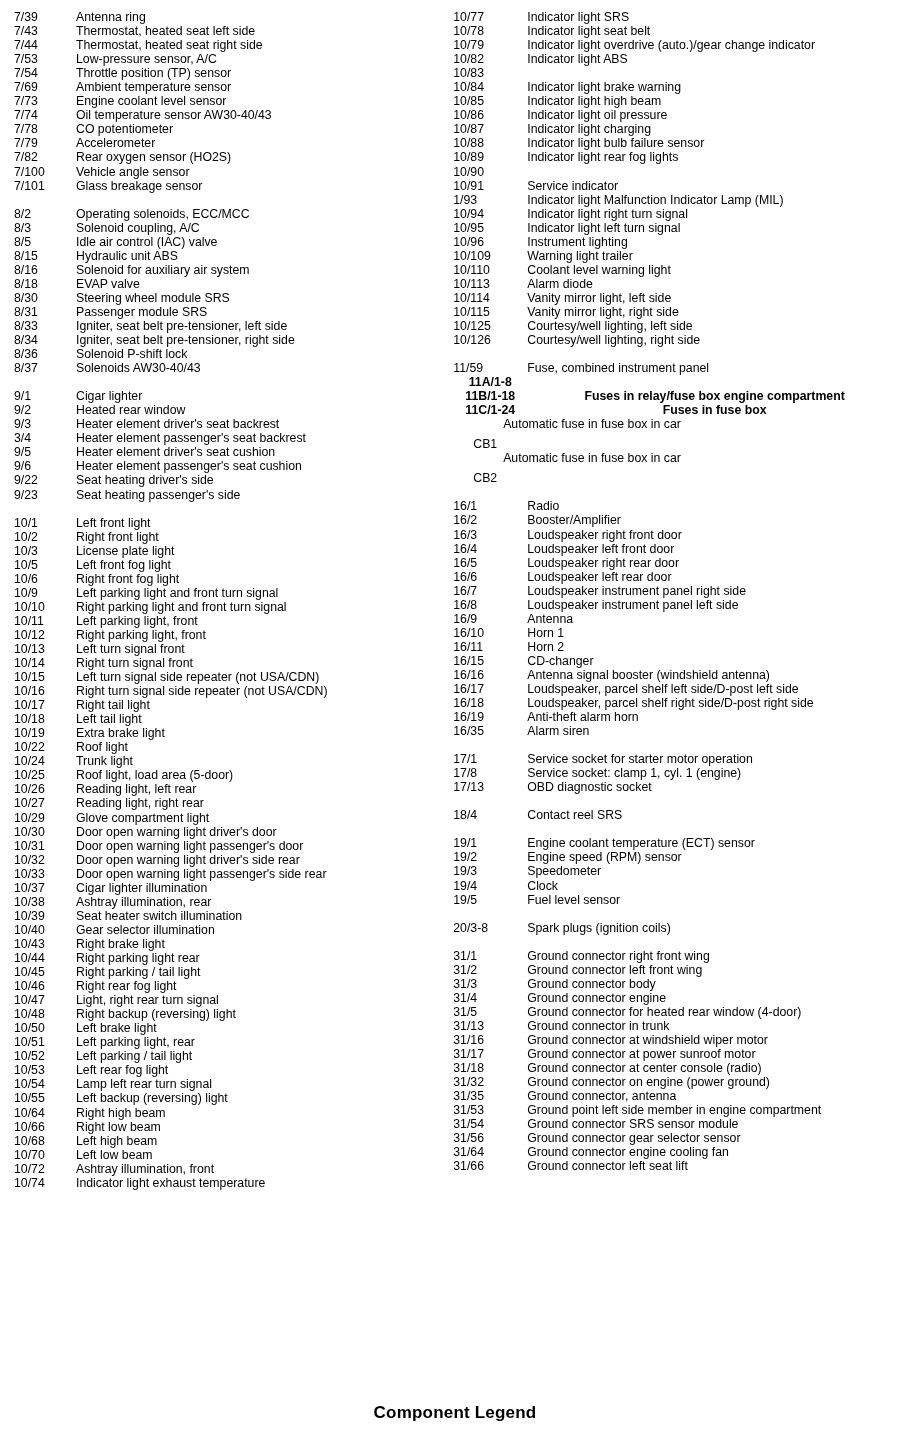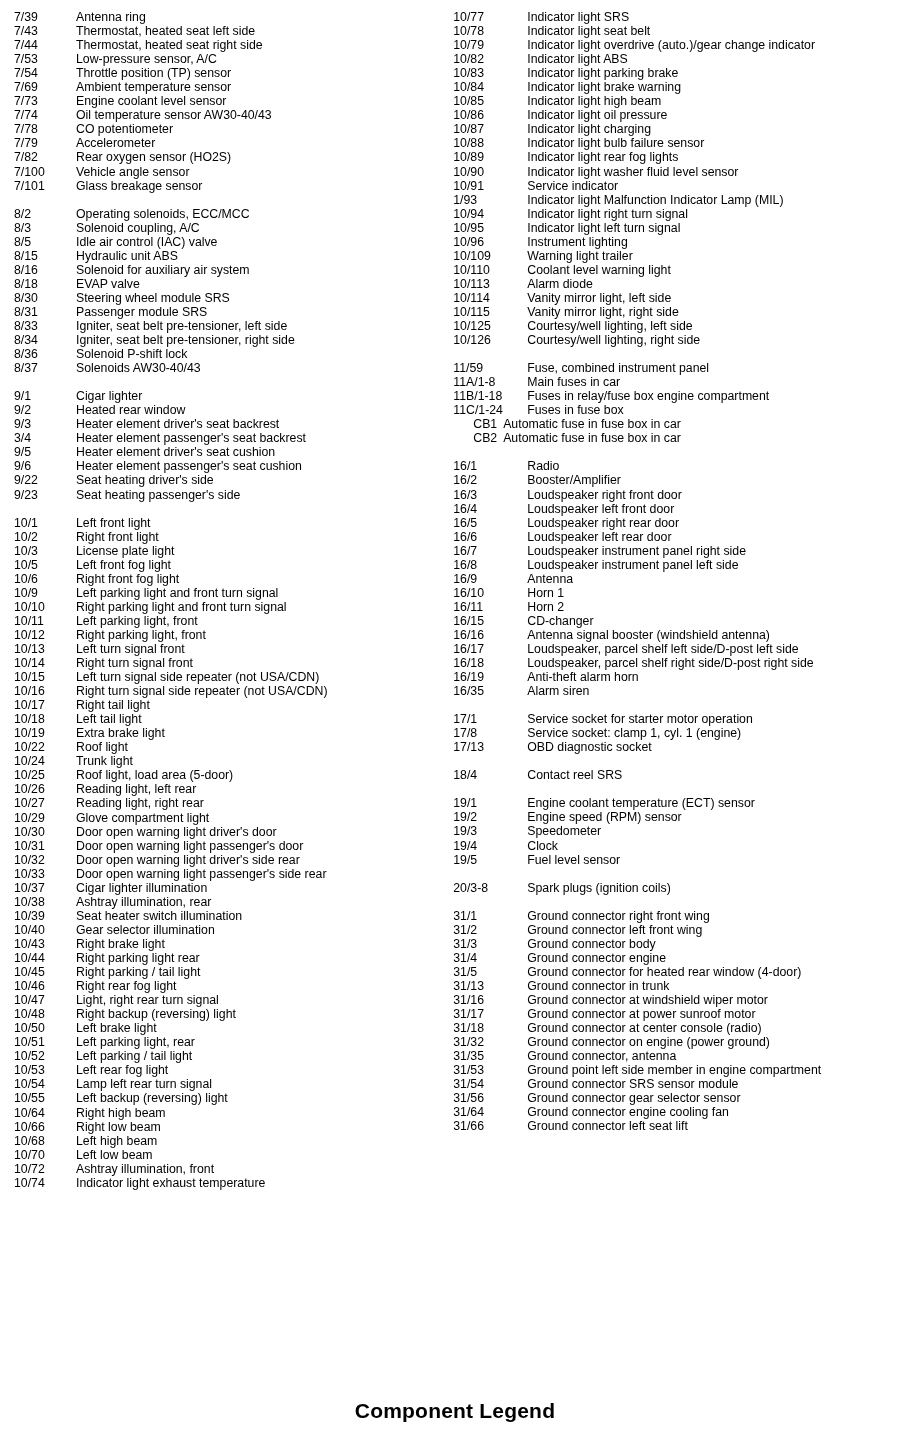--- a/index.html
+++ b/index.html
@@ -47,35 +47,35 @@
     padding-left: 6px;
   }
   .col-left .entry .code { width: 62px; }
   .col-right .entry .code { width: 74px; }
   .entry .desc {
     flex: 1 1 auto;
     white-space: nowrap;
     overflow: visible;
   }
   .entry.wrap .desc { white-space: normal; }
-  .entry.indent .code { padding-left: 26px; width: auto; }
+  .entry.indent .code { padding-left: 26px; width: auto; margin-top: 20px; }
   .entry.indent .desc { padding-left: 6px; }
   .gap {
     height: 14px;
   }
 
-  .bold .code, .bold .desc { font-weight: normal; }
+  .bold .code, .bold .desc { font-weight: bold; text-align: center; }
 
   .footer-title {
     position: absolute;
     left: 0;
     right: 0;
     bottom: 18px;
     text-align: center;
-    font-size: 21px;
+    font-size: 17px;
     font-weight: bold;
     letter-spacing: 0.2px;
   }
   .clip-right {
     overflow: hidden;
   }
 </style>
 </head>
 <body>
 
@@ -422,21 +422,20 @@
         <div class="entry">
           <span class="code">10/79</span>
           <span class="desc">Indicator light overdrive (auto.)/gear change indicator</span>
         </div>
         <div class="entry">
           <span class="code">10/82</span>
           <span class="desc">Indicator light ABS</span>
         </div>
         <div class="entry">
           <span class="code">10/83</span>
-          <span class="desc">Indicator light parking brake</span>
         </div>
         <div class="entry">
           <span class="code">10/84</span>
           <span class="desc">Indicator light brake warning</span>
         </div>
         <div class="entry">
           <span class="code">10/85</span>
           <span class="desc">Indicator light high beam</span>
         </div>
         <div class="entry">
@@ -450,21 +449,20 @@
         <div class="entry">
           <span class="code">10/88</span>
           <span class="desc">Indicator light bulb failure sensor</span>
         </div>
         <div class="entry">
           <span class="code">10/89</span>
           <span class="desc">Indicator light rear fog lights</span>
         </div>
         <div class="entry">
           <span class="code">10/90</span>
-          <span class="desc">Indicator light washer fluid level sensor</span>
         </div>
         <div class="entry">
           <span class="code">10/91</span>
           <span class="desc">Service indicator</span>
         </div>
         <div class="entry">
           <span class="code">1/93</span>
           <span class="desc">Indicator light Malfunction Indicator Lamp (MIL)</span>
         </div>
         <div class="entry">
@@ -507,21 +505,20 @@
           <span class="code">10/126</span>
           <span class="desc">Courtesy/well lighting, right side</span>
         </div>
         <div class="gap"></div>
         <div class="entry">
           <span class="code">11/59</span>
           <span class="desc">Fuse, combined instrument panel</span>
         </div>
         <div class="entry bold">
           <span class="code">11A/1-8</span>
-          <span class="desc">Main fuses in car</span>
         </div>
         <div class="entry bold">
           <span class="code">11B/1-18</span>
           <span class="desc">Fuses in relay/fuse box engine compartment</span>
         </div>
         <div class="entry bold">
           <span class="code">11C/1-24</span>
           <span class="desc">Fuses in fuse box</span>
         </div>
         <div class="entry indent">

